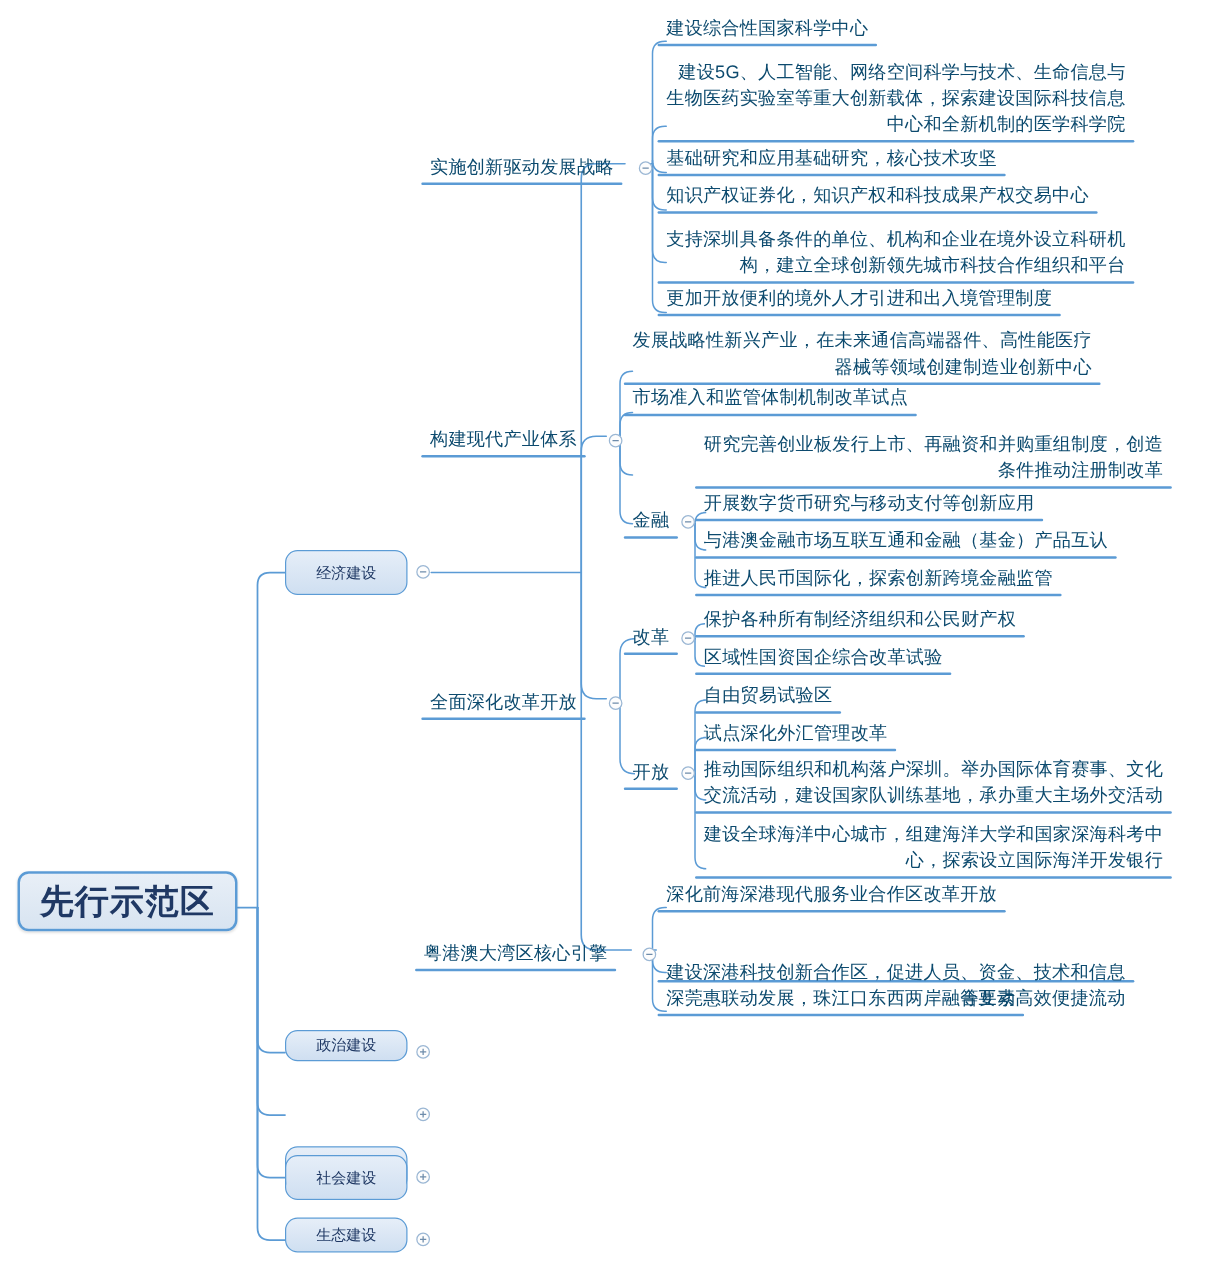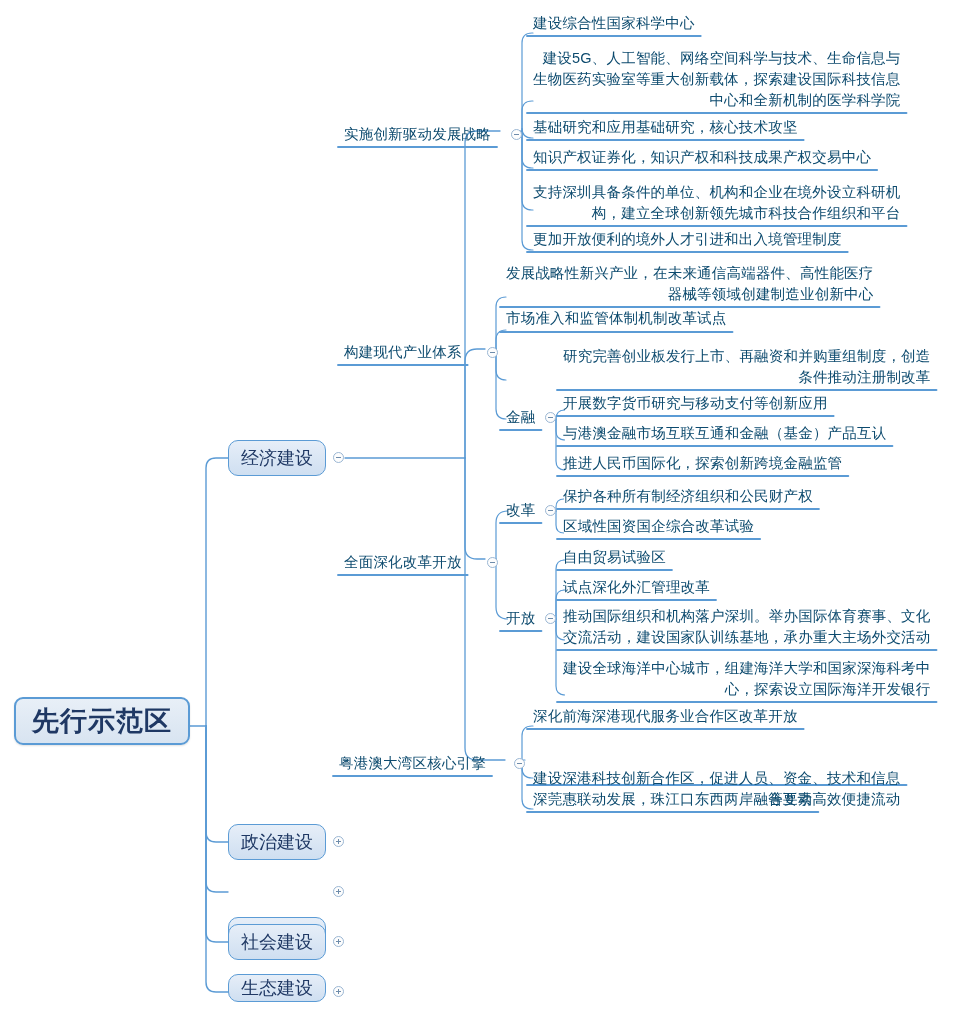--- a/index.html
+++ b/index.html
@@ -24,21 +24,21 @@
   }
   
   .l2-node{
     position:absolute;
     box-sizing:border-box;
     background:linear-gradient(180deg,#e6eef8 0%,#cfdff1 100%);
     border:1.6px solid #5b9bd5;
     border-radius:10px;
     display:flex;align-items:center;justify-content:center;
     color:#1f3864;
-    font-size:18px;
+    font-size:12px;
     white-space:nowrap;
   }
   
   .txt-node{
     position:absolute;
     color:#0c4a6e;
     font-size:14.5px;
     line-height:21px;
     white-space:pre;
     letter-spacing:.2px;
@@ -136,21 +136,21 @@
       <path d="M527 729L803.609375 729" fill="none" stroke="#5b9bd5" stroke-width="1.9" stroke-linecap="round"></path>
       <path d="M527 785L906.5 785" fill="none" stroke="#5b9bd5" stroke-width="1.9" stroke-linecap="round"></path>
       <path d="M527 812L818.3125 812" fill="none" stroke="#5b9bd5" stroke-width="1.9" stroke-linecap="round"></path>
     </svg>
 
   <div class="root-node" style="left:14px;top:697px;width:176px;height:48px;">先行示范区</div>
 
   <div class="l2-node" style="left:228px;top:440px;width:98px;height:36px;">经济建设</div>
   <div class="toggle" style="left:333px;top:452px;"></div>
 
-  <div class="l2-node" style="left:228px;top:824px;width:98px;height:36px;">政治建设</div>
+  <div class="l2-node" style="left:228px;top:824px;width:98px;height:25px;">政治建设</div>
   <div class="toggle plus" style="left:333px;top:836px;"></div>
 
   <div class="l2-node" style="left:228px;top:874px;width:98px;height:36px;margin-top:43px;">文化建设</div>
   <div class="toggle plus" style="left:333px;top:886px;"></div>
 
   <div class="l2-node" style="left:228px;top:924px;width:98px;height:36px;">社会建设</div>
   <div class="toggle plus" style="left:333px;top:936px;"></div>
 
   <div class="l2-node" style="left:228px;top:974px;width:98px;height:28px;">生态建设</div>
   <div class="toggle plus" style="left:333px;top:986px;"></div>

